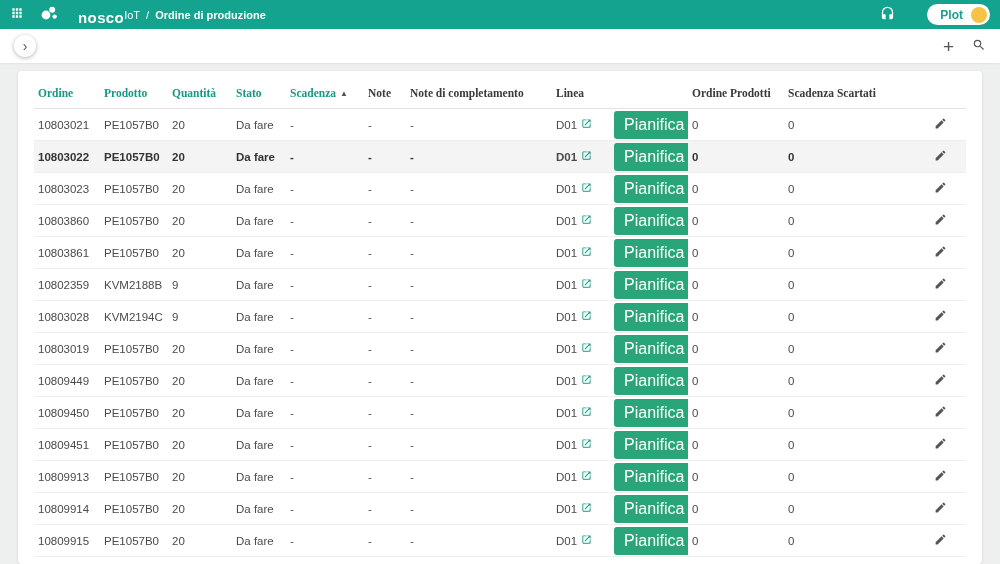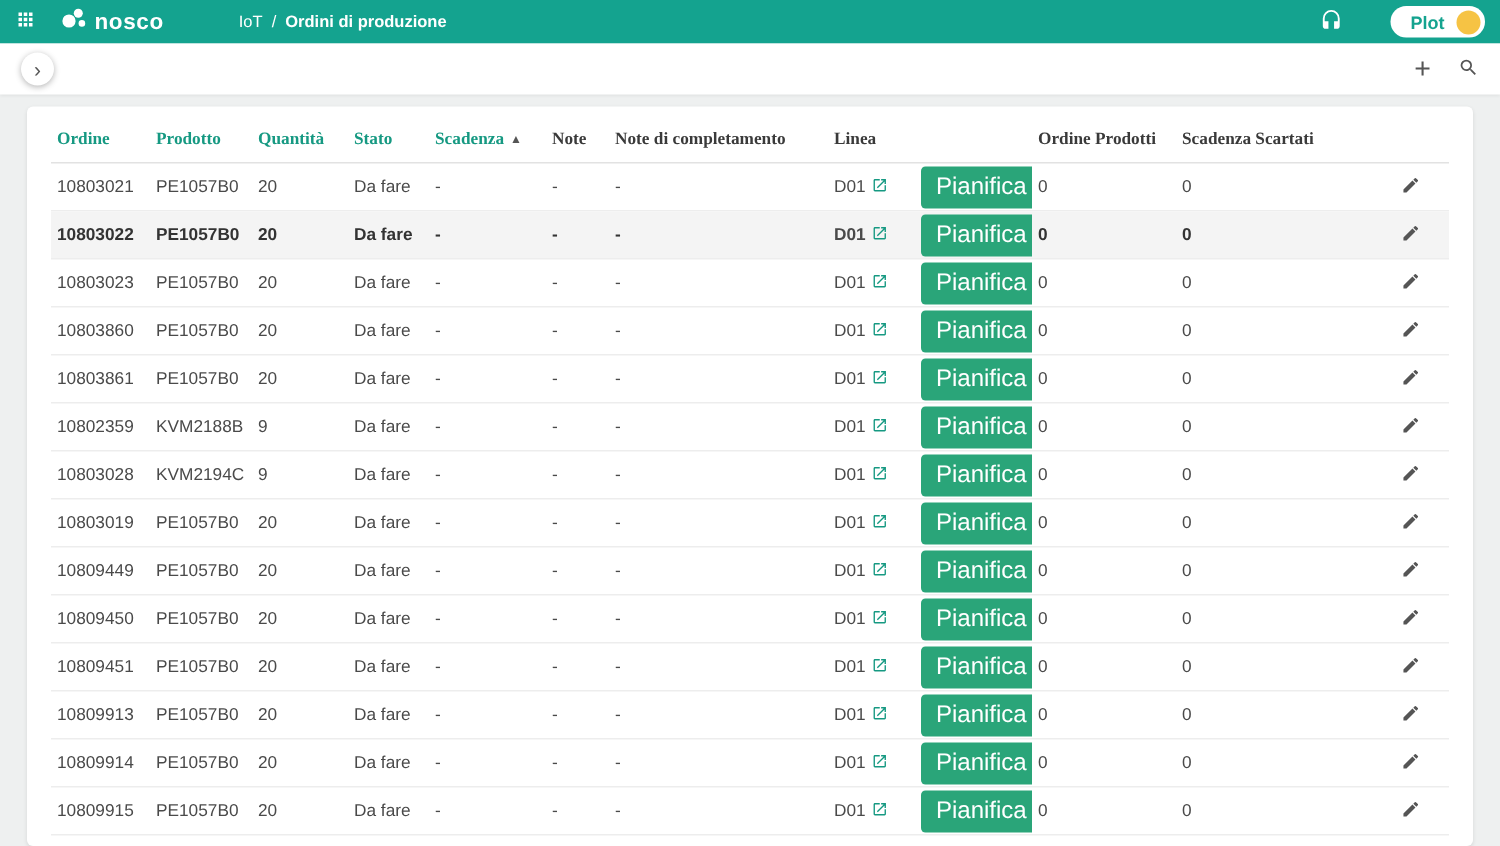--- a/index.html
+++ b/index.html
@@ -15,23 +15,23 @@
     --button:#2aa579;
     --avatar:#f6c344;
   }
 
   
   .topbar{
     height:29px; background:var(--topbar); color:#fff;
     display:flex; align-items:center; padding:0 10px;
   }
   .icon-btn{ background:none;border:none;cursor:pointer;display:flex;align-items:center;color:#fff;padding:0; }
-  .brand{ display:flex; align-items:center; gap:5px; margin-left:16px; cursor:pointer; }
+  .brand{ display:flex; align-items:flex-end; gap:20px; margin-left:16px; cursor:pointer; }
   .brand-name{ font-weight:bold; font-size:15px; letter-spacing:.4px; color:#fff; }
-  .breadcrumb{ display:flex; align-items:center; gap:6px; margin-left:50px; font-size:11px; color:#fff; }
+  .breadcrumb{ display:flex; align-items:center; gap:6px; font-size:11px; color:#fff; }
   .breadcrumb .page{ font-weight:bold; }
   .topbar-right{ margin-left:auto; display:flex; align-items:center; gap:12px; }
   .plot-btn{
     background:#fff; border:none; border-radius:12px; height:21px;
     display:flex; align-items:center; gap:8px; padding:2px 3px 2px 13px;
     color:var(--topbar); font-weight:bold; font-size:12px; cursor:pointer;
     font-family:inherit;
     margin-left:20px;
   }
   .avatar-dot{ width:16px; height:16px; border-radius:50%; background:var(--avatar); display:inline-block; }
@@ -97,21 +97,21 @@
         <circle cx="6" cy="11" r="4.4" fill="#fff"></circle>
         <circle cx="12.2" cy="5.8" r="3" fill="#fff"></circle>
         <circle cx="14.6" cy="12.6" r="2.2" fill="#fff"></circle>
       </svg>
     </span>
     <span class="brand-name">nosco</span>
   </div>
   <nav class="breadcrumb">
     <span>IoT</span>
     <span>/</span>
-    <span class="page">Ordini di produzione</span>
+    <span class="page">Ordine di produzione</span>
   </nav>
   <div class="topbar-right">
     <button class="icon-btn">
       <span>
         <svg width="15" height="15" viewBox="0 0 24 24" fill="#fff">
             <path d="M12 1a9 9 0 0 0-9 9v8a3 3 0 0 0 3 3h3v-8H5v-3a7 7 0 0 1 14 0v3h-4v8h3a3 3 0 0 0 3-3v-8a9 9 0 0 0-9-9z"></path>
           </svg>
       </span>
     </button>
     <button class="plot-btn">

